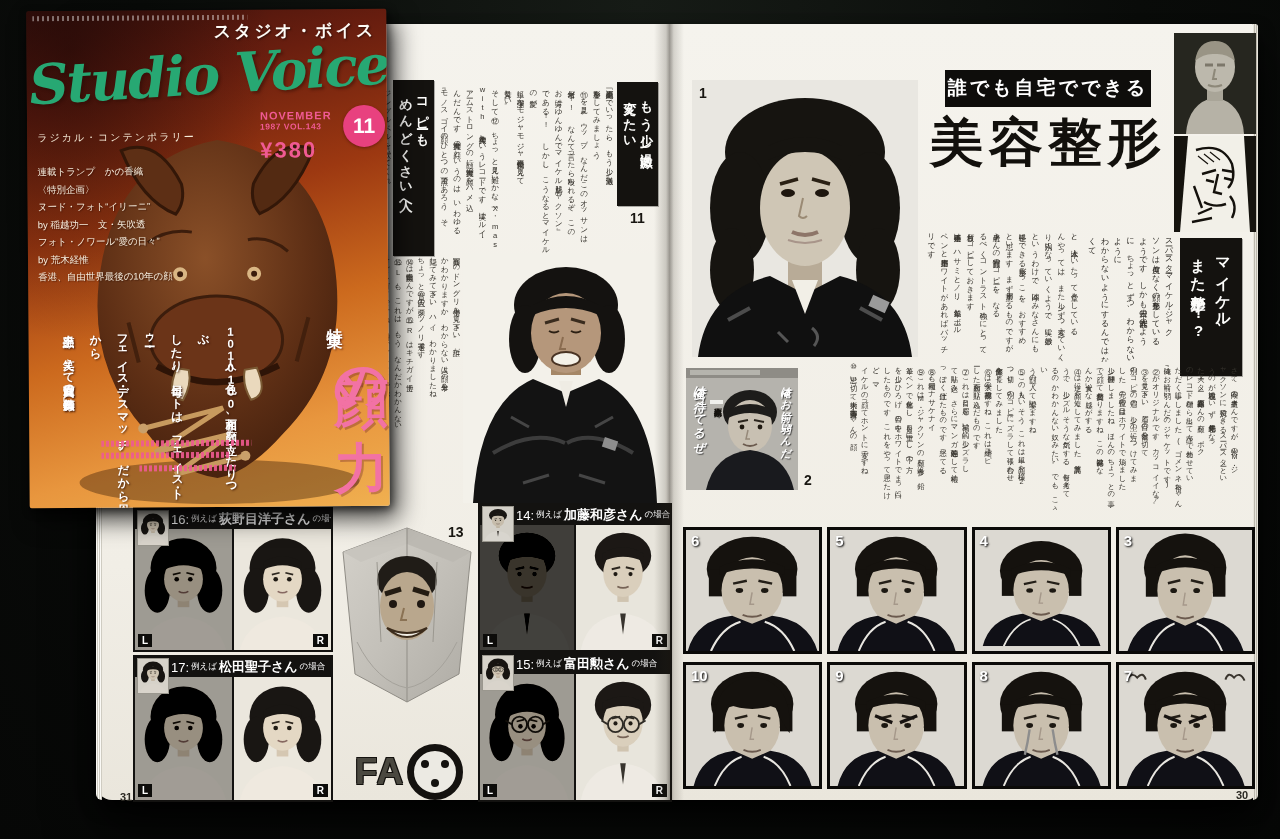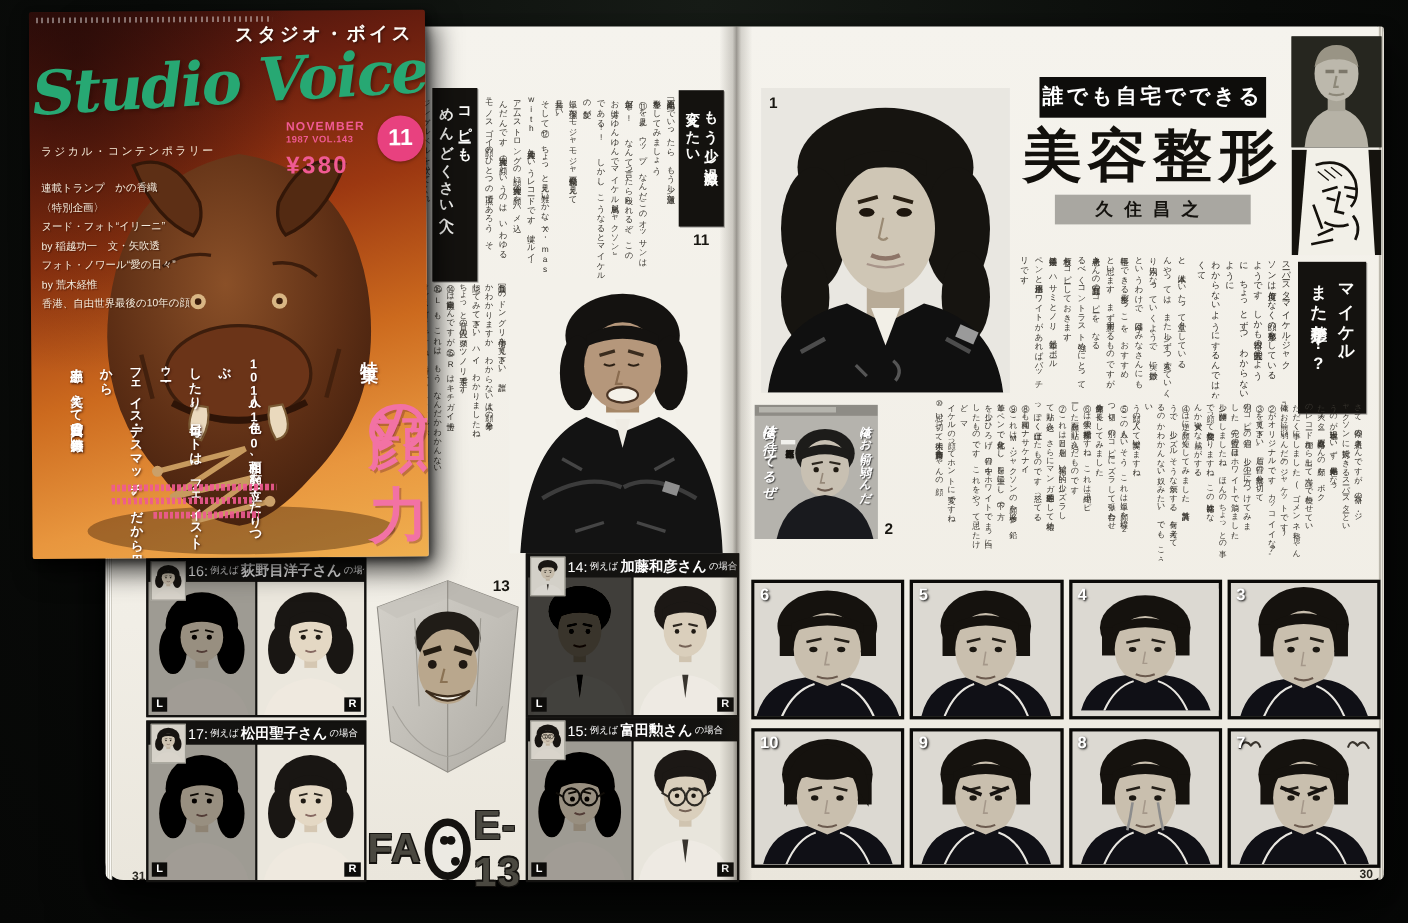--- a/index.html
+++ b/index.html
@@ -393,21 +393,20 @@
         <path d="M20,120 Q40,160 70,166 Q100,160 120,120" stroke="#a5a29b" stroke-width="1" fill="none"></path>
       </svg>
     </div>
     <div class="face13" style="left:238px;top:722px;width:150px;height:52px">
       <span class="f13-txt">FA</span>
       <span class="f13-circle">
         <span class="f13-dot d1"></span>
           <span class="f13-dot d2"></span>
           <span class="f13-dot d3"></span>
       </span>
-      <span class="f13-txt">E-13</span>
     </div>
     <span class="pagenum" style="left:24px;top:754px">31</span>
 
     <div class="gutter"></div>
 
     <div class="photo" style="left:596px;top:56px;width:226px;height:277px;background:#e9e7e1">
       <svg viewBox="0 0 226 277" preserveAspectRatio="none">
         <rect width="226" height="277" fill="#e9e7e1"></rect>
         <g fill="#161410">
           <ellipse cx="113" cy="72" rx="80" ry="54"></ellipse>
@@ -430,21 +429,20 @@
         <path d="M36,240 l22,-12 M190,240 l-22,-12" stroke="#4c4c4c" stroke-width="4" fill="none"></path>
         <rect x="178" y="218" width="18" height="12" fill="#9a9a9a" transform="rotate(24 187 224)"></rect>
         <path d="M120,248 q10,8 2,18 M86,252 l10,10" stroke="#555" stroke-width="3" fill="none"></path>
       </svg>
       <span class="figlabel" style="left:7px;top:5px">1</span>
     </div>
 
     <div class="titleblock" style="left:837px;top:46px;width:230px">
       <div class="kicker">誰でも自宅でできる</div>
       <div class="bigtitle">美容整形</div>
-      <div class="author">久住昌之</div>
     </div>
 
     <div class="photo" style="left:1078px;top:9px;width:82px;height:101px;background:#26261f">
       <svg viewBox="0 0 82 101" preserveAspectRatio="none">
         <rect width="82" height="101" fill="#26261f"></rect>
         <path d="M12,101 Q14,70 41,64 Q68,70 70,101 Z" fill="#b6b2a6"></path>
         <rect x="33" y="48" width="16" height="20" fill="#a9a598"></rect>
         <ellipse cx="41" cy="34" rx="20" ry="25" fill="#bcb8ac"></ellipse>
         <path d="M21,28 Q24,8 41,8 Q58,8 61,28 Q52,20 41,21 Q30,20 21,28 Z" fill="#999485"></path>
         <path d="M31,32 l8,0 M43,32 l8,0" stroke="#7c776a" stroke-width="3"></path>

